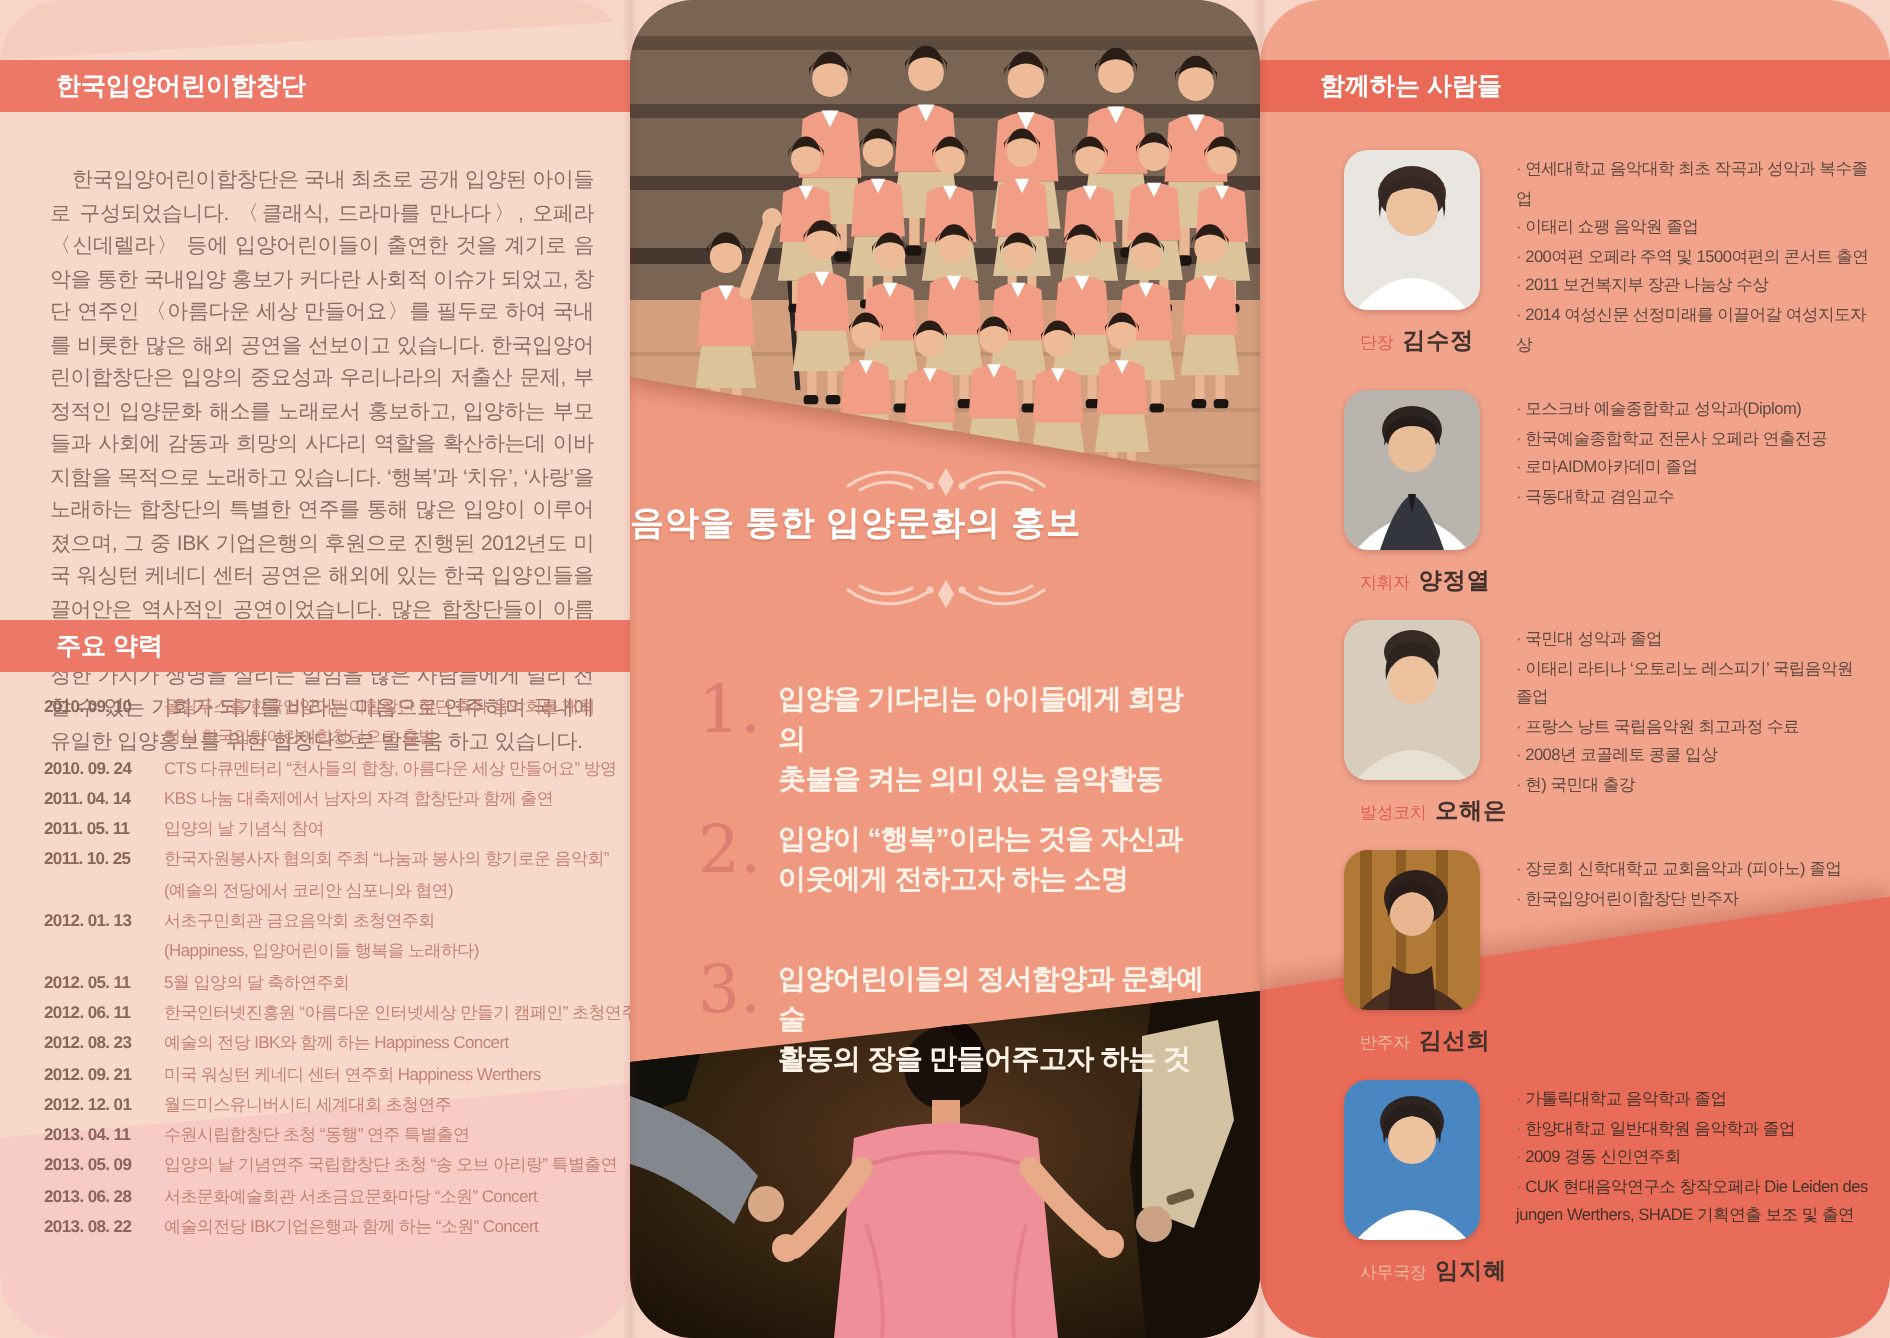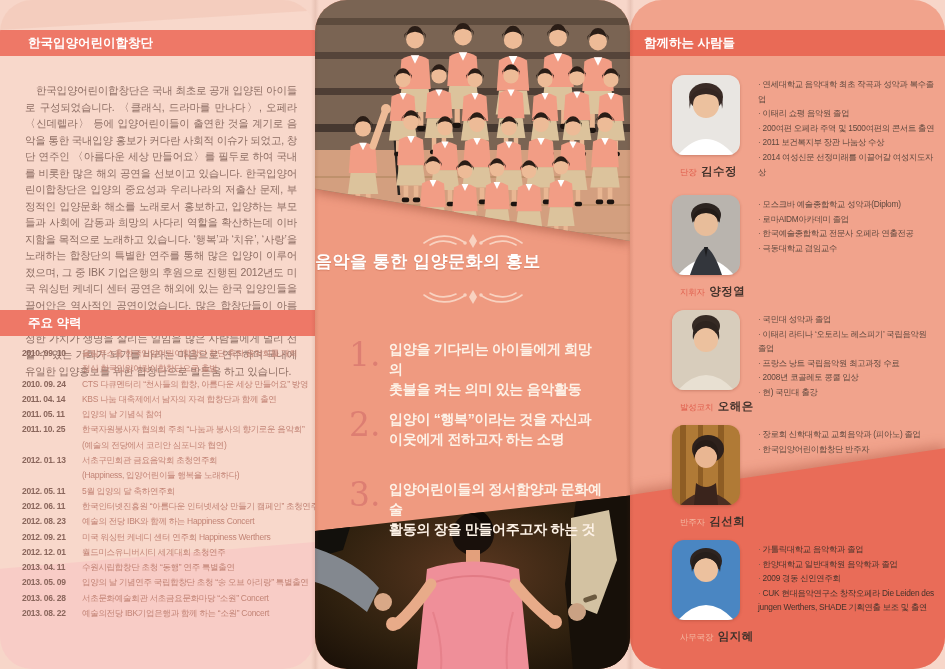--- a/index.html
+++ b/index.html
@@ -34,21 +34,21 @@
   .p-num{width:40px;flex:0 0 40px;font-family:"DejaVu Serif","Liberation Serif",serif;font-size:33px;line-height:38px;color:#dd7e72;font-weight:normal;}
   .p-text{flex:1;white-space:pre-line;color:#fdf2e7;font-size:14px;line-height:20px;font-weight:bold;letter-spacing:-0.3px;padding-top:3px;}
   .photo-bottom-outer{position:absolute;top:492px;left:0;width:315px;height:177px;z-index:1;}
   .photo-bottom{width:315px;height:177px;clip-path:polygon(0 22%,100% 2%,100% 100%,0 100%);}
 
   
   .right{left:630px;background:#f1a38c;}
   .right-deep-wrap{position:absolute;inset:0;filter:drop-shadow(0 -4px 6px rgba(150,55,35,.35));z-index:0;}
   .right-deep{position:absolute;inset:0;background:#e96c58;clip-path:polygon(0 74%,100% 67%,100% 100%,0 100%);}
   .bar-right{top:30px;background:#e96a56;}
-  .bar-right span{padding-left:14px;}
+  .bar-right span{padding-left:30px;}
   .profile{position:absolute;left:42px;width:262px;z-index:2;}
   .pf1{top:75px;}.pf2{top:195px;}.pf3{top:310px;}.pf4{top:425px;}.pf5{top:540px;}
   .pp-photo{position:absolute;top:0;left:0;width:68px;height:80px;border-radius:12px;overflow:hidden;box-shadow:0 1px 3px rgba(120,50,30,.3);}
   .pp-photo svg{display:block;}
   .pp-label{position:absolute;top:86px;left:8px;white-space:nowrap;}
   .role{font-size:8.5px;color:#e0604e;letter-spacing:-0.2px;}
   .on-deep .role{color:#f4b7a0;margin-top:32px;}
   .name{font-size:11.5px;font-weight:bold;color:#42322b;letter-spacing:0.5px;}
   .pp-bullets{position:absolute;top:2px;left:86px;width:178px;margin:0;padding:0;list-style:none;}
   .pp-bullets li{font-size:8.3px;line-height:14.6px;color:#5f483e;letter-spacing:-0.25px;}
@@ -281,22 +281,22 @@
             <path d="M18 80 Q26 56 34 52 Q42 56 50 80 Z" fill="#33363c"></path>
             <path d="M32 52 L34 62 L36 52 Z" fill="#1c1c1e"></path>
           </svg>
       </div>
       <div class="pp-label">
         <span class="role">지휘자</span>
         <span class="name">양정열</span>
       </div>
       <ul class="pp-bullets">
         <li>모스크바 예술종합학교 성악과(Diplom)</li>
+        <li>한국예술종합학교 전문사 오페라 연출전공</li>
         <li>로마AIDM아카데미 졸업</li>
-        <li>한국예술종합학교 전문사 오페라 연출전공</li>
         <li>극동대학교 겸임교수</li>
       </ul>
     </div>
 
     <div class="profile pf3">
       <div class="pp-photo">
         <svg width="68" height="80" viewBox="0 0 68 80">
             <rect width="68" height="80" fill="#d8cdbc"></rect>
             <ellipse cx="34" cy="16" rx="14" ry="11" fill="#352a24"></ellipse>
             <circle cx="34" cy="30" r="12" fill="#ecc19e"></circle>

